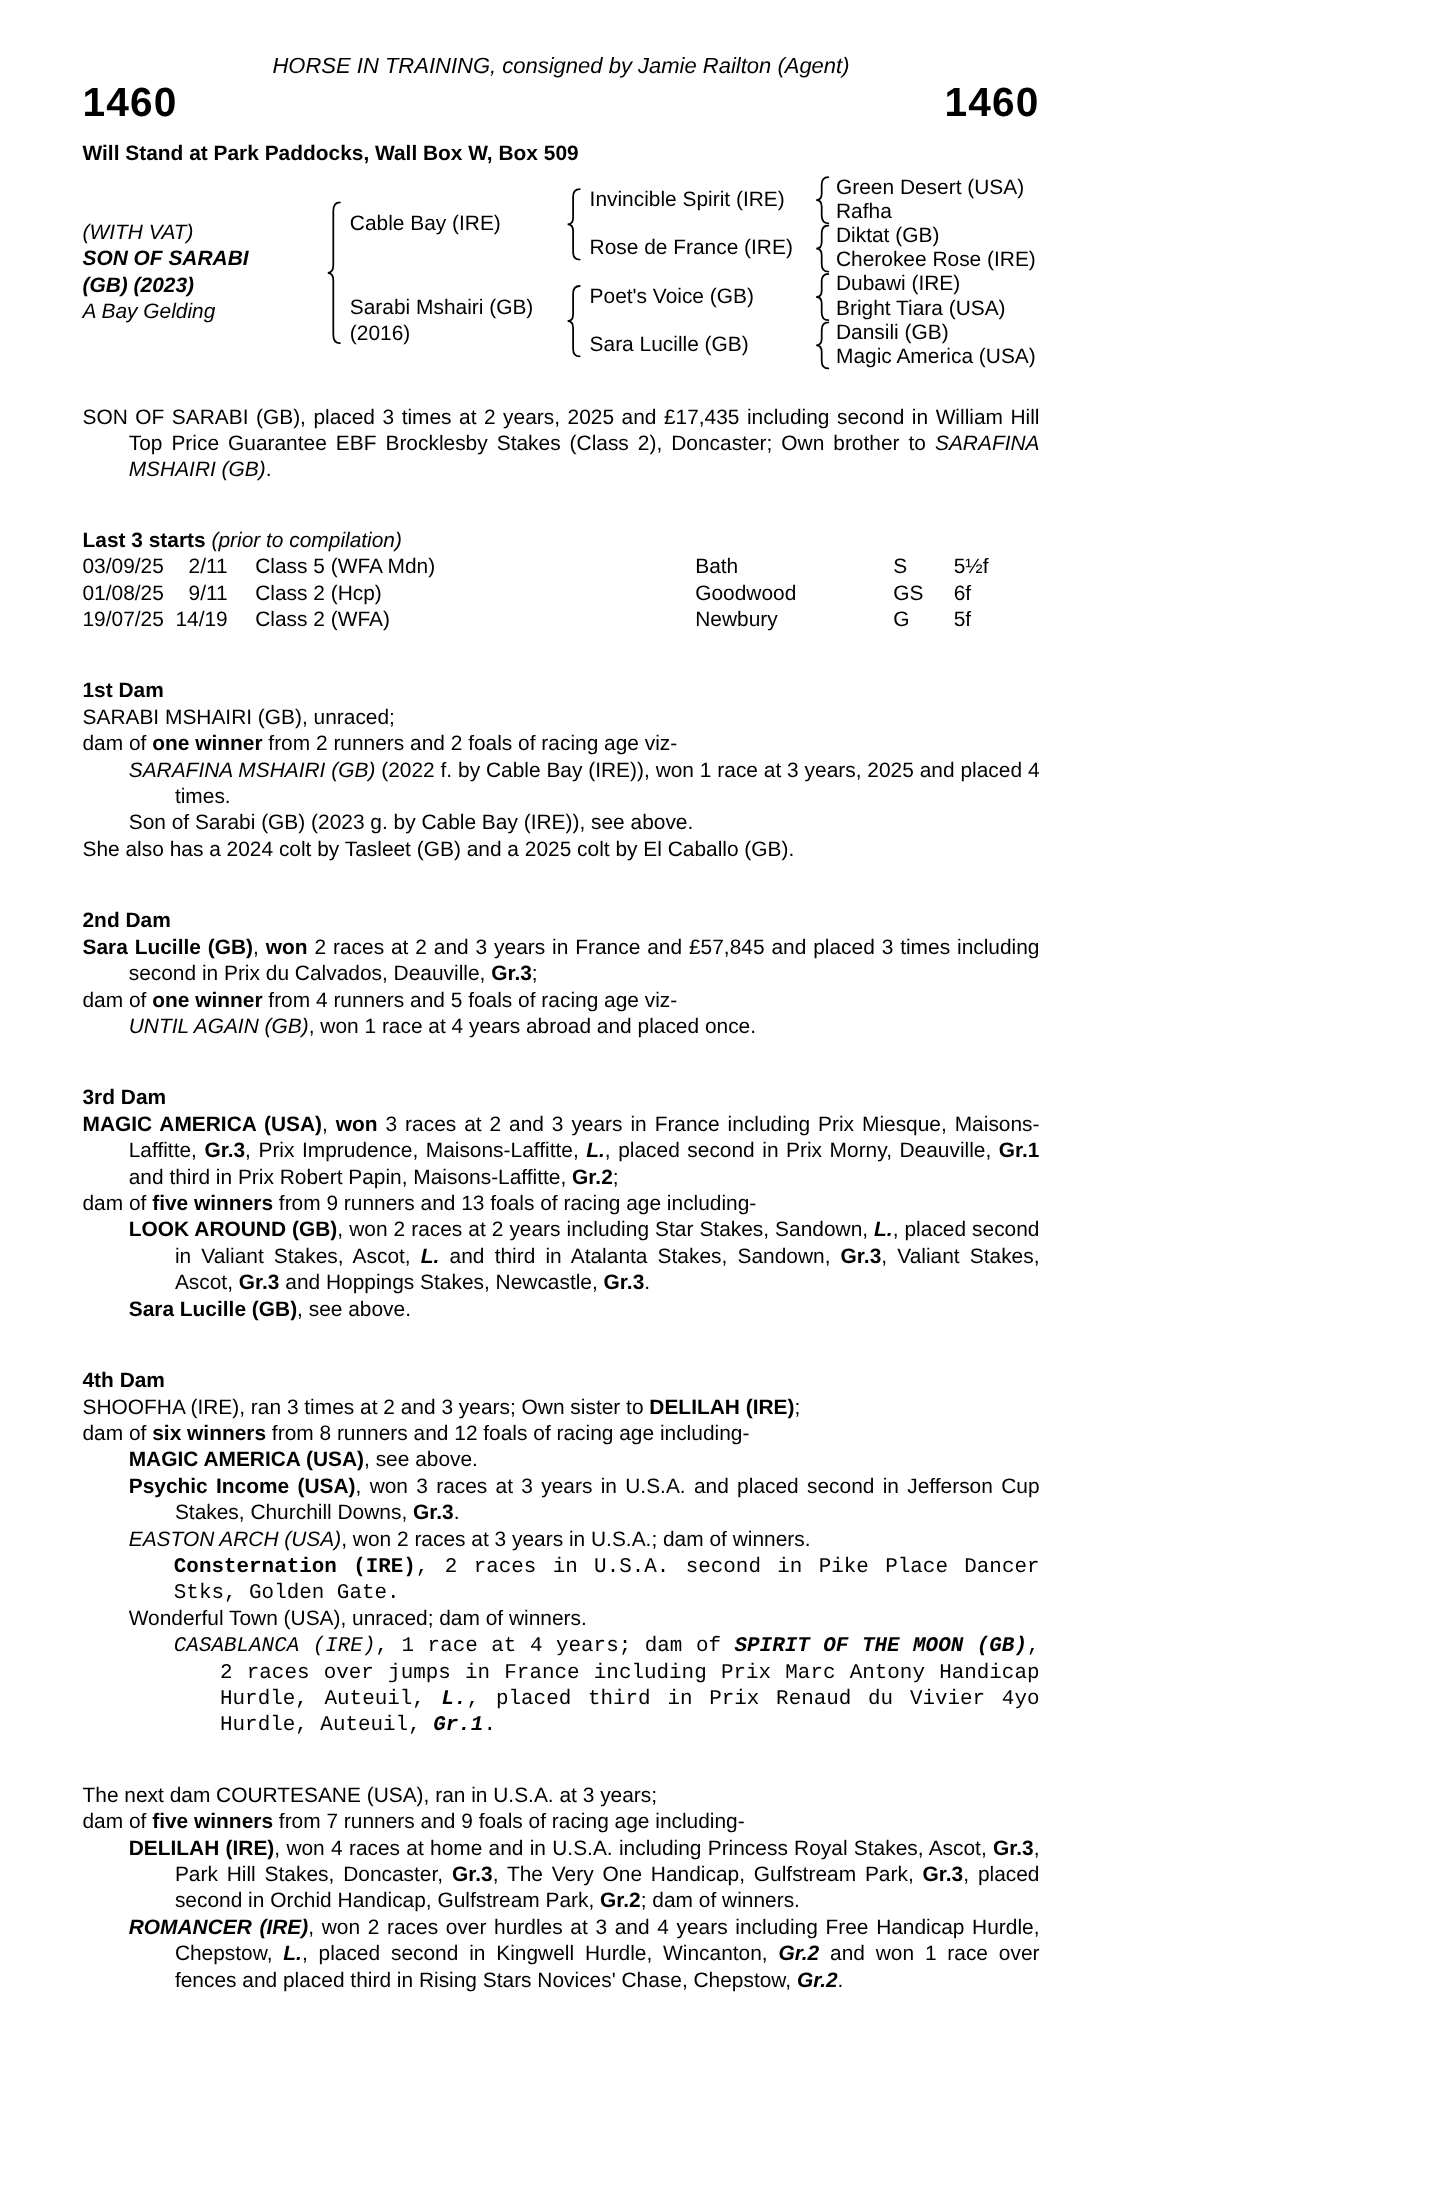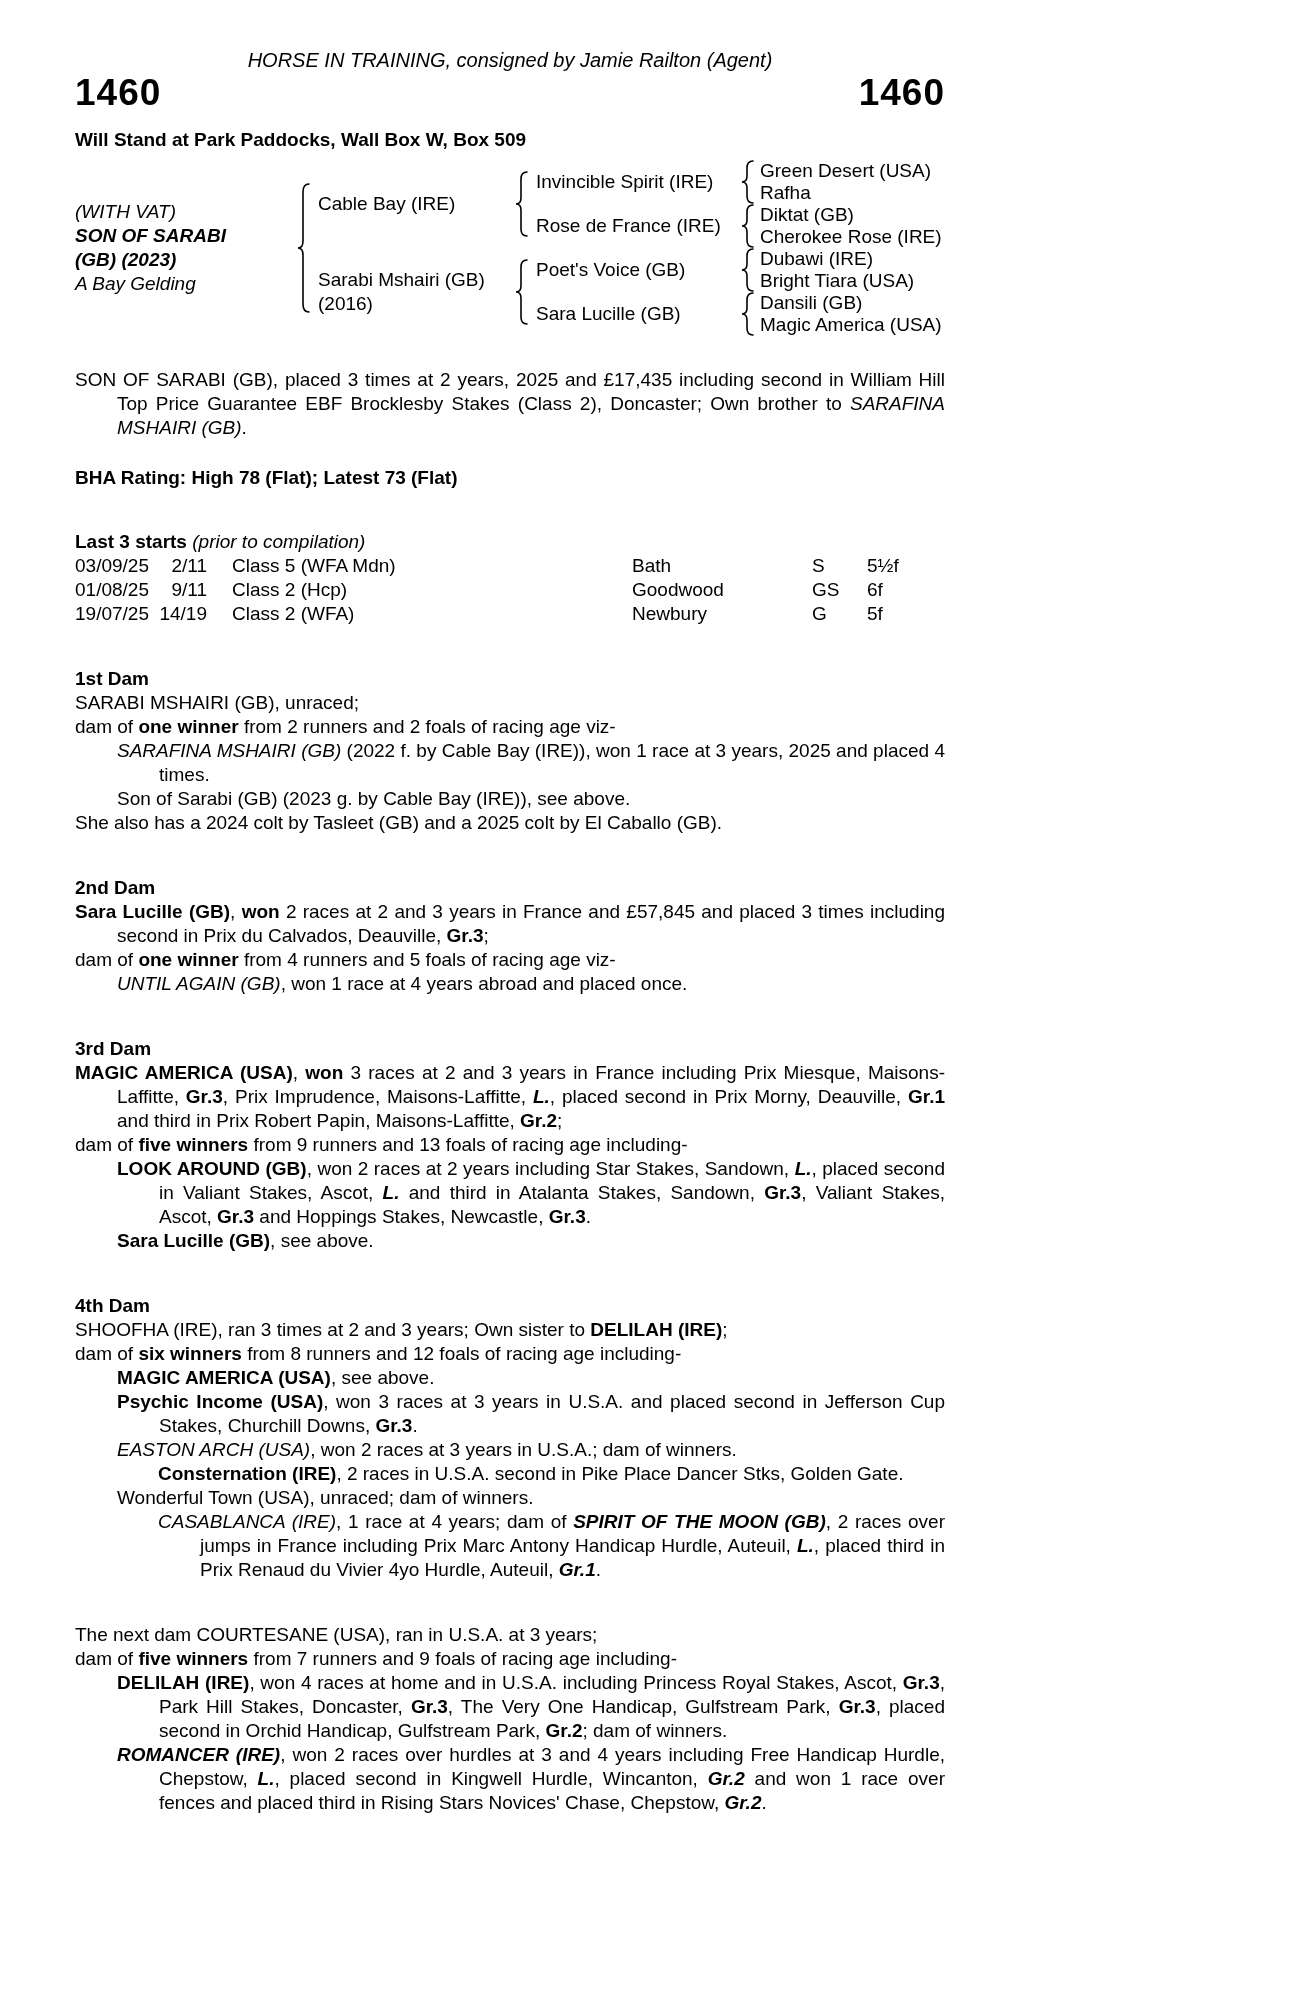--- a/index.html
+++ b/index.html
@@ -23,21 +23,21 @@
   .gp-cell { grid-column: 7; display: flex; align-items: center; white-space: nowrap; }
   .brace { display: flex; align-items: center; justify-content: center; }
 
   .rs-b { font-weight: bold; }
   .rs-i { font-style: italic; }
   .rs-bi { font-weight: bold; font-style: italic; }
 
   .para { text-align: justify; }
   .ind0 { margin-left: 0; }
   .ind1 { margin-left: 42px; }
-  .ind2 { margin-left: 83px; }
+  .ind2 { margin-left: 83px; font-family: Liberation Mono, monospace; }
   .hang { padding-left: 42px; text-indent: -42px; }
 
   .summary { margin-top: 32px; }
 
   .bha-block { margin-top: 26px; }
   .bha { font-weight: bold; }
   .stats { display: flex; }
   .st-surface { width: 220px; }
   .st-runs { width: 180px; }
   .st-pl { width: 90px; }
@@ -127,21 +127,20 @@
     <div class="gp-cell" style="grid-row:4">Cherokee Rose (IRE)</div>
     <div class="gp-cell" style="grid-row:5">Dubawi (IRE)</div>
     <div class="gp-cell" style="grid-row:6">Bright Tiara (USA)</div>
     <div class="gp-cell" style="grid-row:7">Dansili (GB)</div>
     <div class="gp-cell" style="grid-row:8">Magic America (USA)</div>
   </div>
 
   <div class="para hang ind0 summary"><span>SON OF SARABI (GB), placed 3 times at 2 years, 2025 and £17,435 including second in William Hill Top Price Guarantee EBF Brocklesby Stakes (Class 2), Doncaster; Own brother to </span><span class="rs-i">SARAFINA MSHAIRI (GB)</span><span>.</span></div>
 
   <div class="bha-block">
-    <div class="bha">BHA Rating: High 78 (Flat); Latest 73 (Flat)</div>
   </div>
 
   <div class="last3">
     <div class="last3-head">
       <span class="rs-b">Last 3 starts </span>
       <span class="note">(prior to compilation)</span>
     </div>
     <div class="race-table">
       <div class="rt-date">03/09/25</div>
       <div class="rt-pos">2/11</div>

